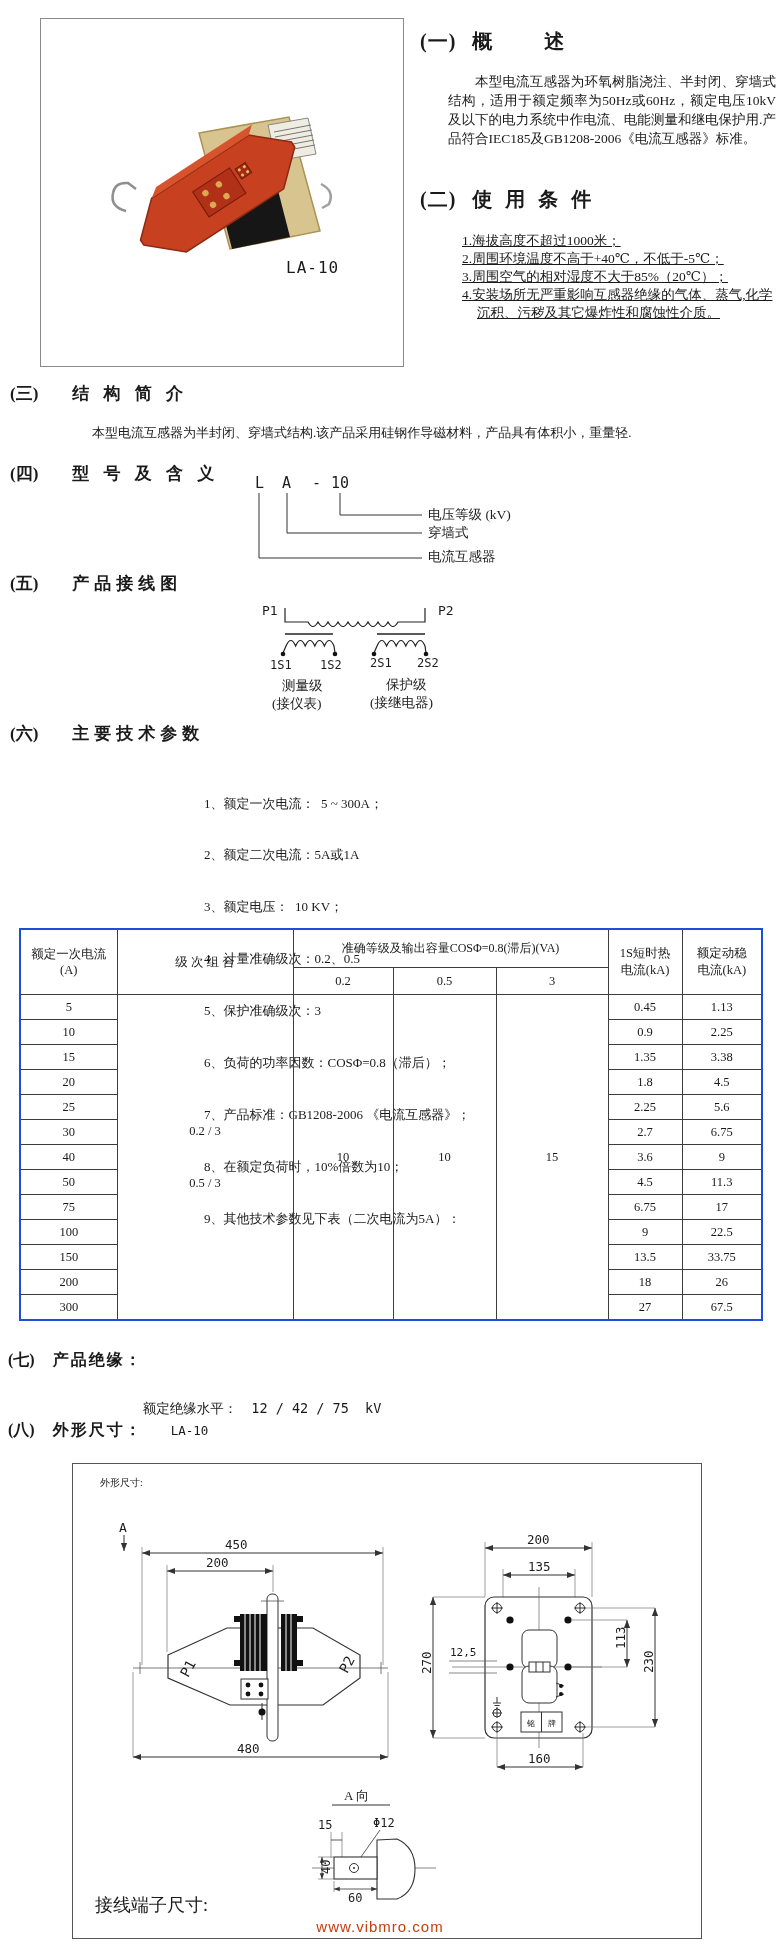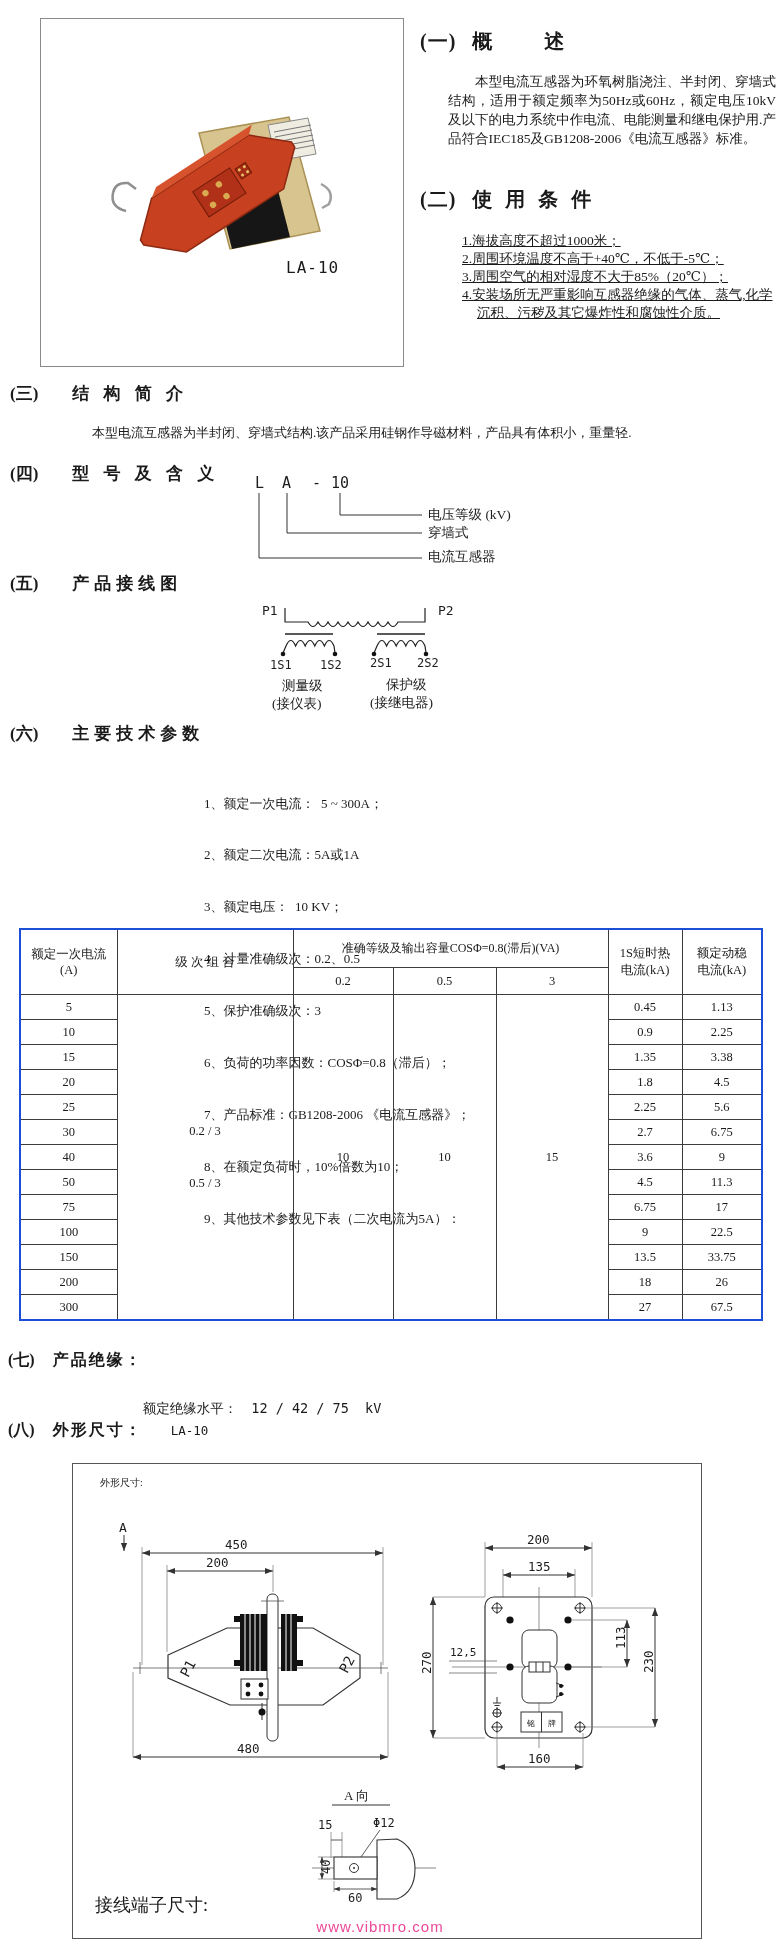--- a/index.html
+++ b/index.html
@@ -28,21 +28,21 @@
   .spec-table{border:2px solid #1d4ed8;}
   .hrow1 th{height:37px;}
   .hrow2 th{height:26px;}
   .drow td{height:24px;}
   .combo-cell{vertical-align:middle;margin-left:20px;}
   .combo-cell .cl{line-height:18px;}
   .combo-cell .gap{height:34px;}
   svg text{font-family:"DejaVu Sans Mono","Liberation Mono",monospace;fill:#1d1d1d;}
   svg .cjk{font-family:"Liberation Serif","DejaVu Serif",serif;}
   .outline-box{left:72px;top:1463px;width:628px;height:474px;border:1px solid #555;}
-  .watermark{left:300px;top:1918px;width:160px;text-align:center;color:#ec4899;
+  .watermark{left:300px;top:1918px;width:160px;text-align:center;color:#c2410c;
              font-size:15px;letter-spacing:1px;font-family:"Liberation Sans",sans-serif;}
   .ins-line{font-size:13.5px;white-space:pre;}
 </style>
 </head>
 <body>
 
 <div class="abs photo-box">
   <svg class="abs" style="left:55px;top:72px;" width="250" height="200" viewBox="0 0 250 200">
 
     <path d="M30,120 q-16,-4 -13,-18 q2,-11 15,-10 l8,6" stroke="#8f8f8f" stroke-width="2.5" fill="none"></path>

